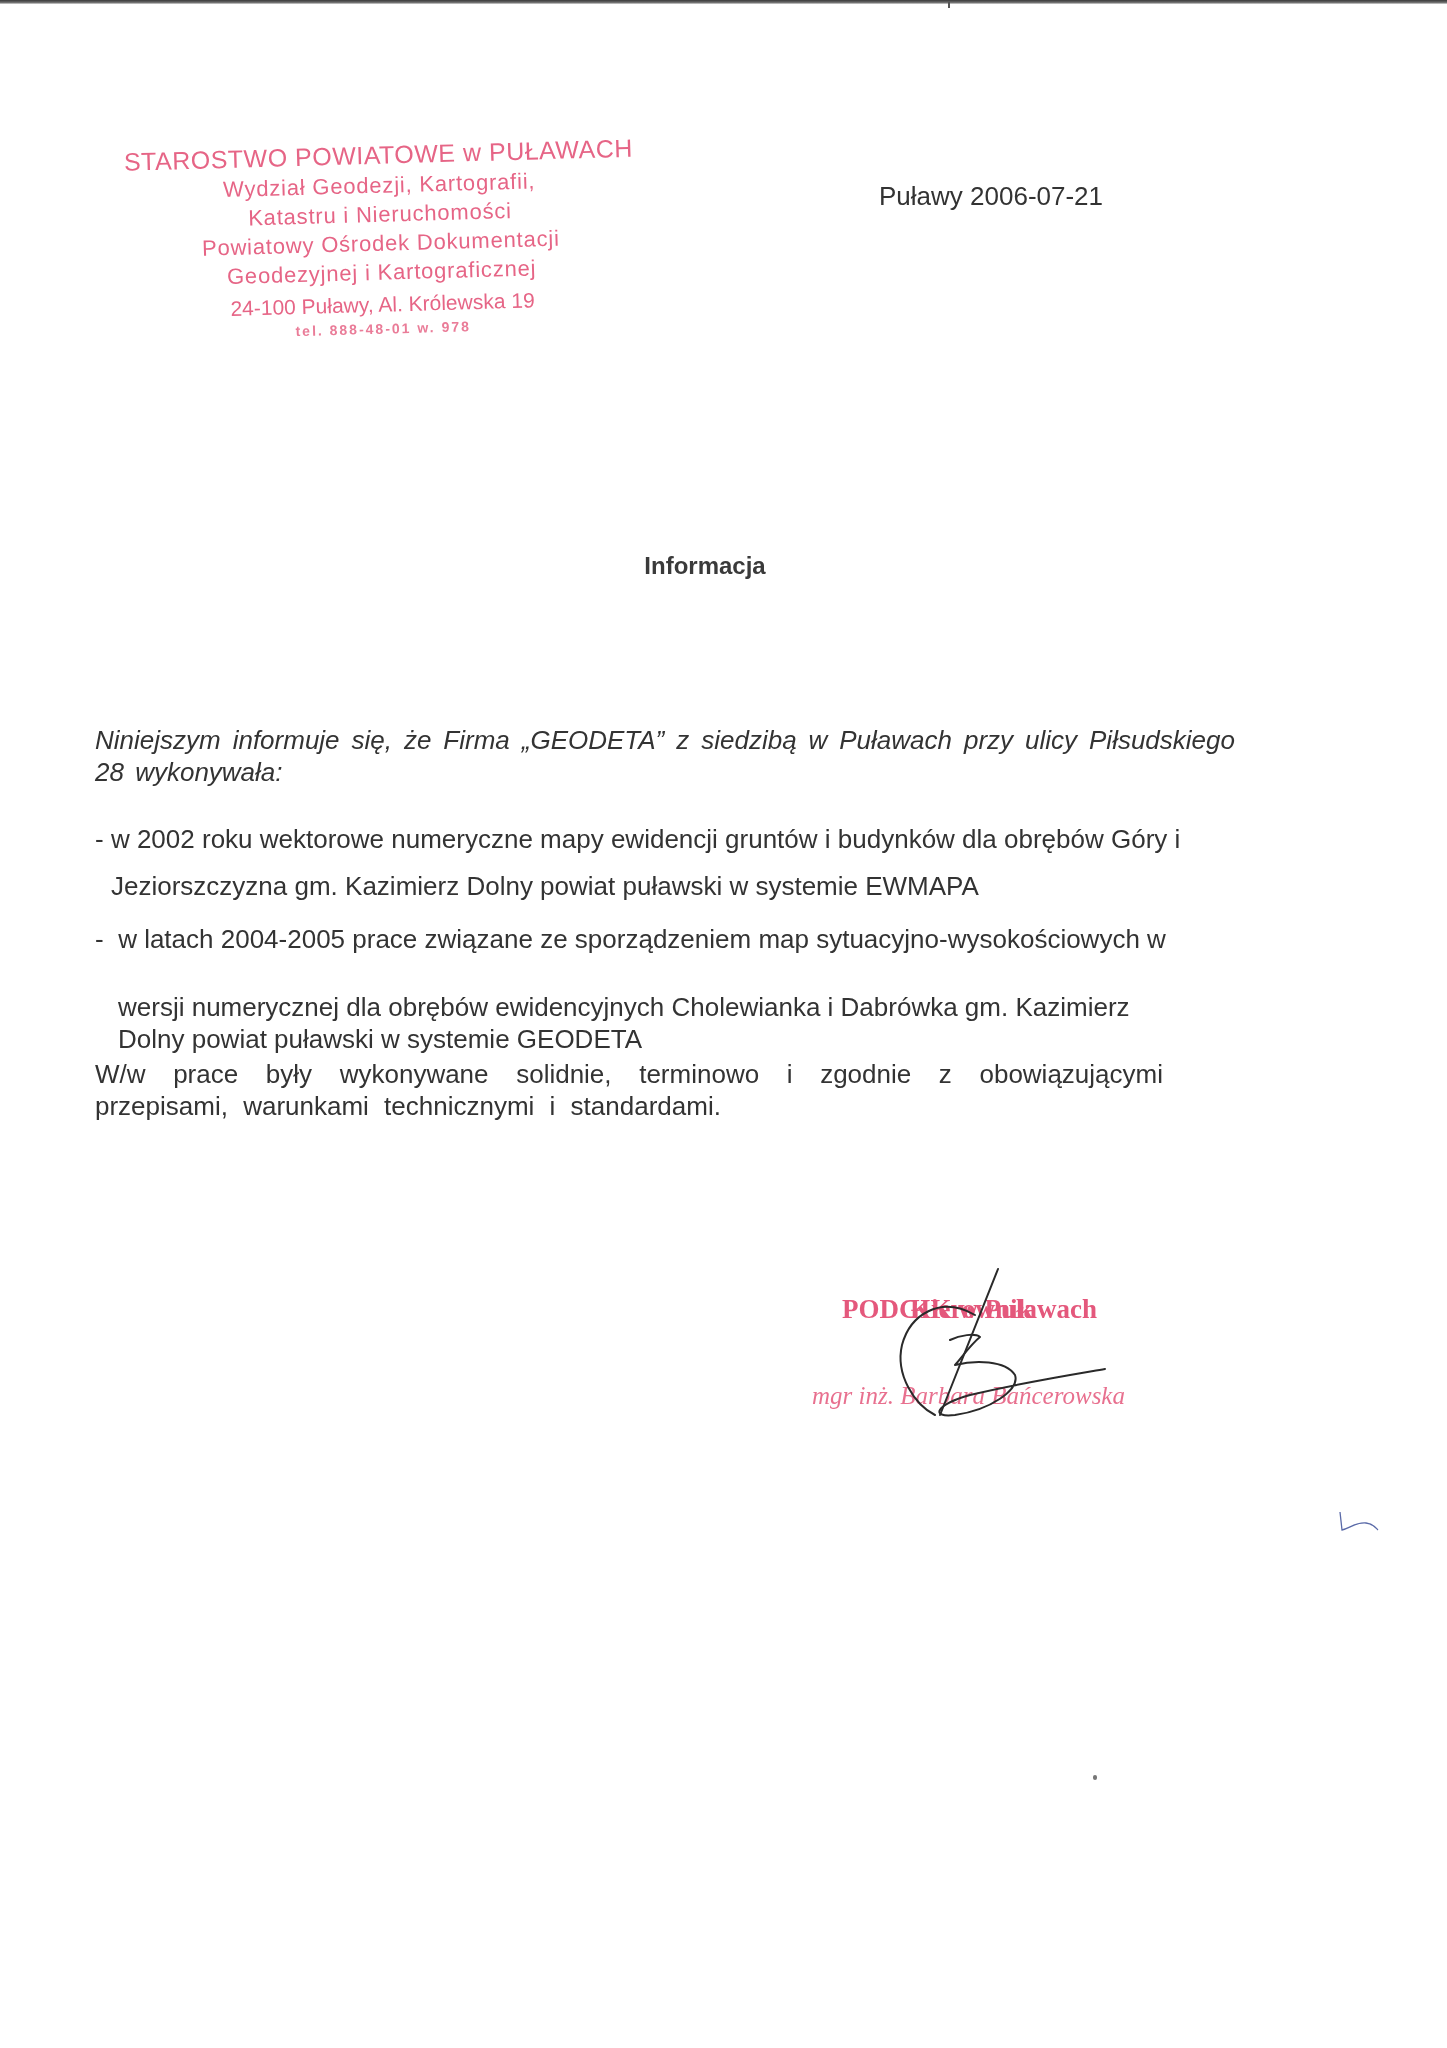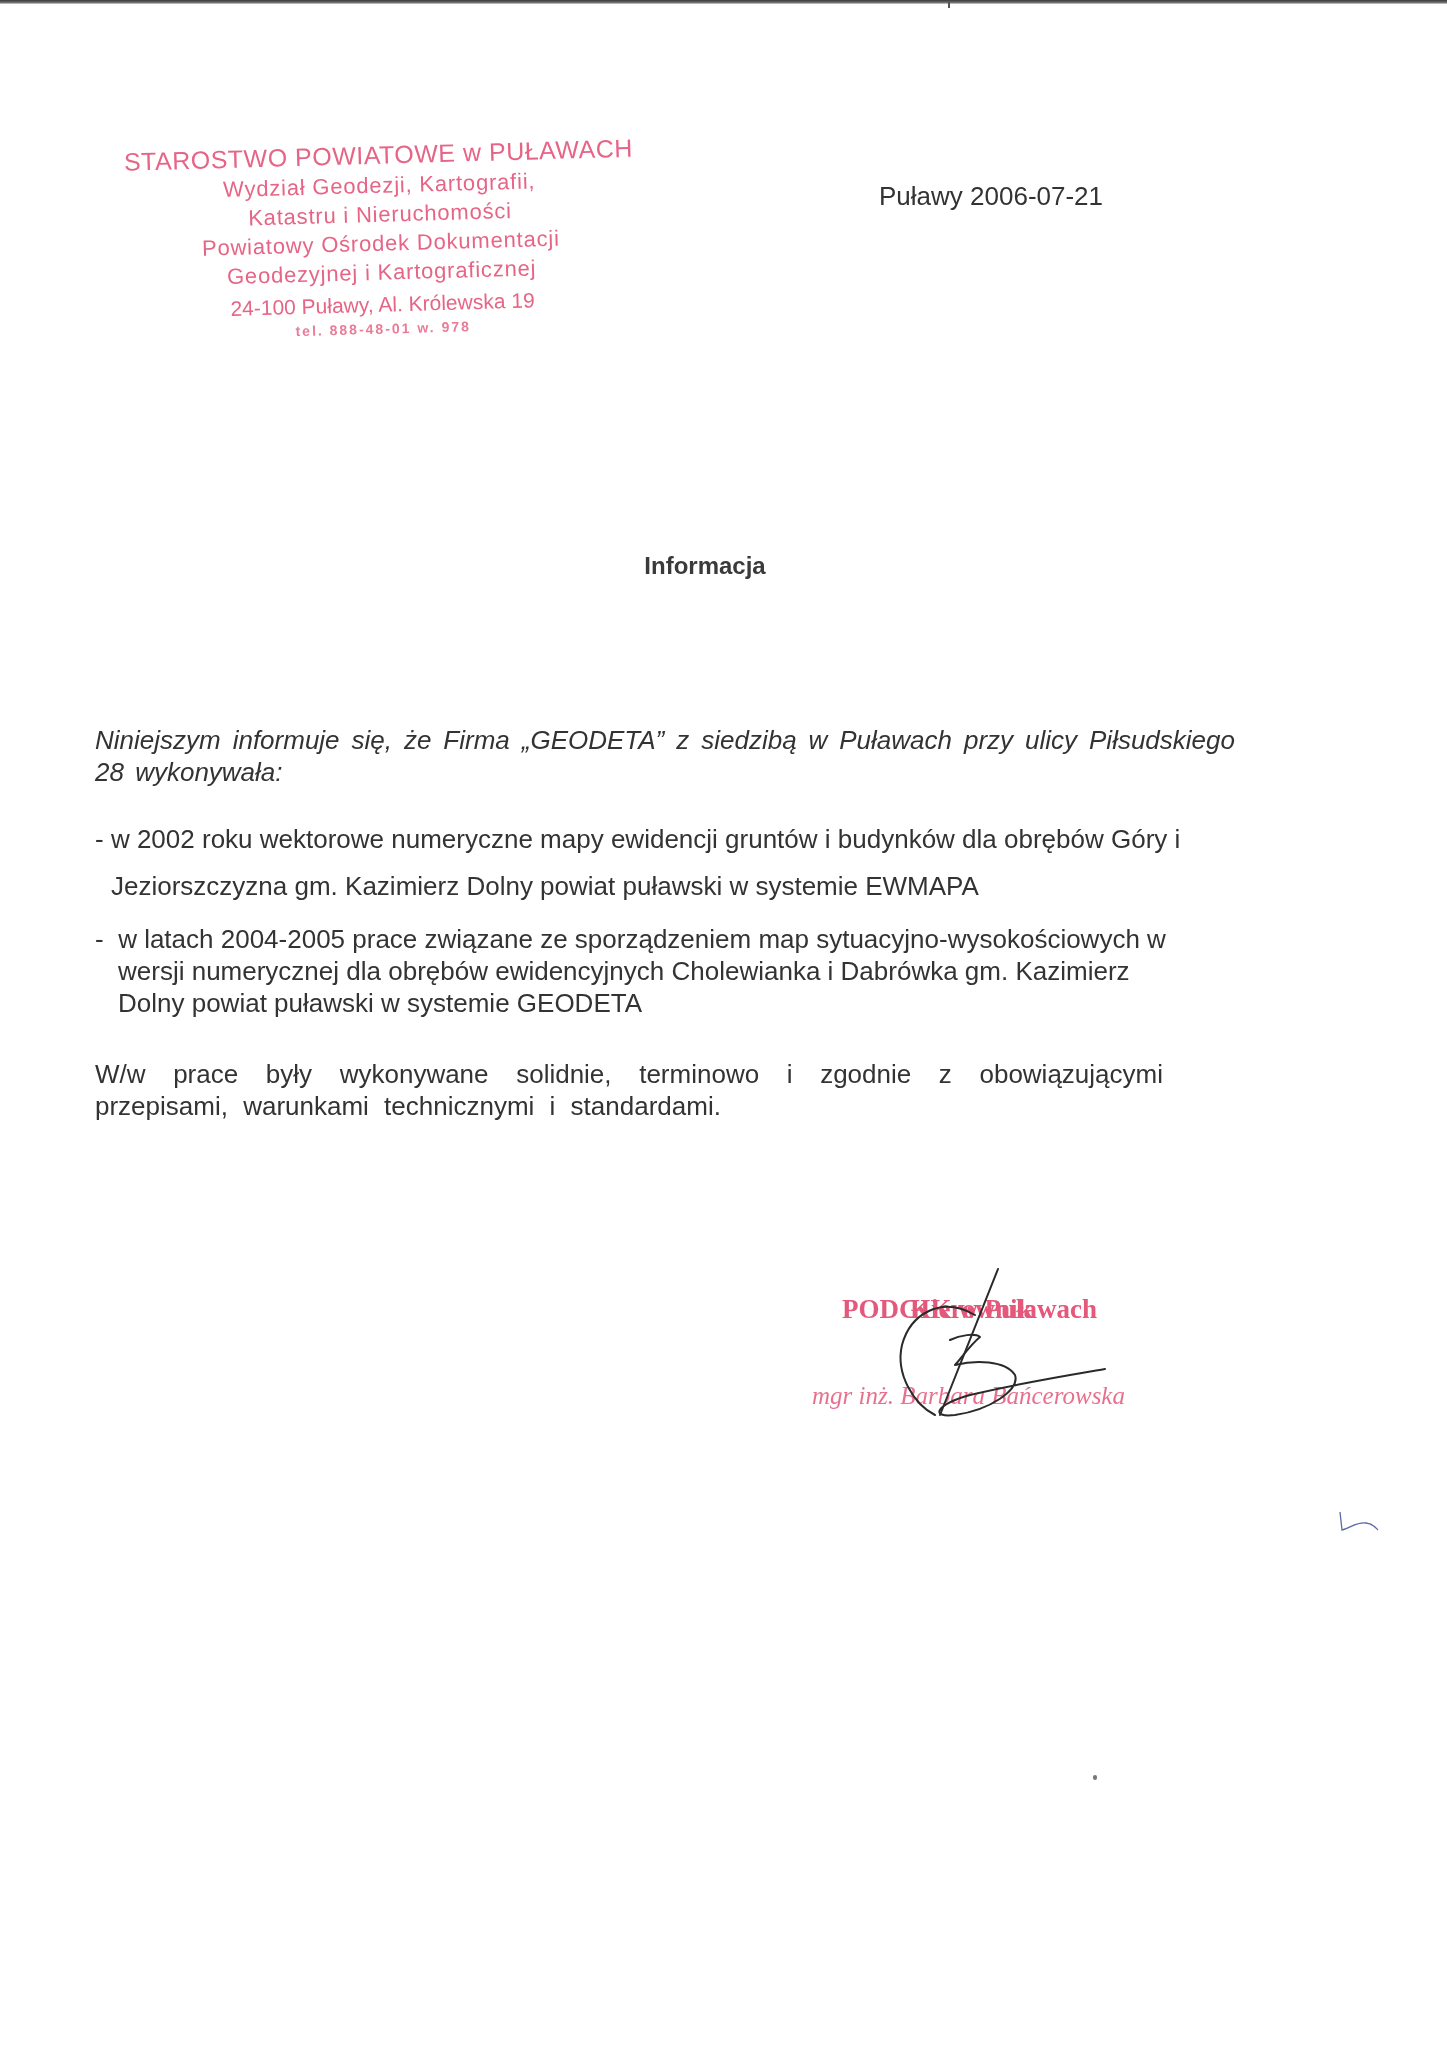--- a/index.html
+++ b/index.html
@@ -79,21 +79,21 @@
   </div>
   <div style="padding-left:16px;margin-top:15px;">
     <span>Jeziorszczyzna  gm. Kazimierz Dolny powiat puławski w systemie EWMAPA</span>
   </div>
 </div>
 
 <div class="bullet b2">
   <div>
     <span>-</span>&nbsp;&nbsp;<span>w latach 2004-2005 prace związane ze sporządzeniem map sytuacyjno-wysokościowych w</span>
   </div>
-  <div style="padding-left:23px;">
+  <div style="padding-left:23px;margin-top:36px;">
     <span>wersji numerycznej dla obrębów ewidencyjnych Cholewianka i Dabrówka gm. Kazimierz</span>
   </div>
   <div style="padding-left:23px;">
     <span>Dolny powiat puławski w systemie GEODETA</span>
   </div>
 </div>
 
 <div class="body-text p-closing">W/w prace były wykonywane solidnie, terminowo i zgodnie z obowiązującymi przepisami, warunkami technicznymi i standardami.</div>
 
 <div class="sig-stamp">

